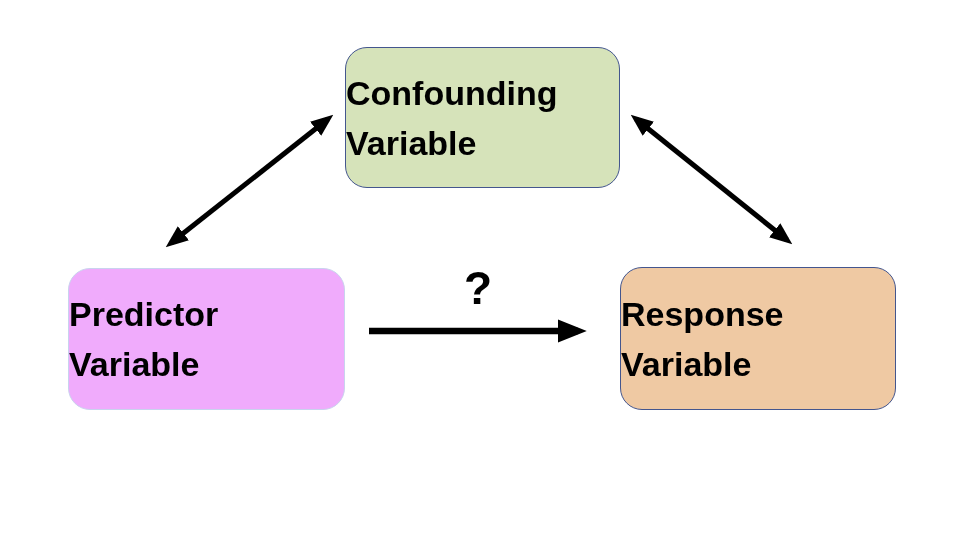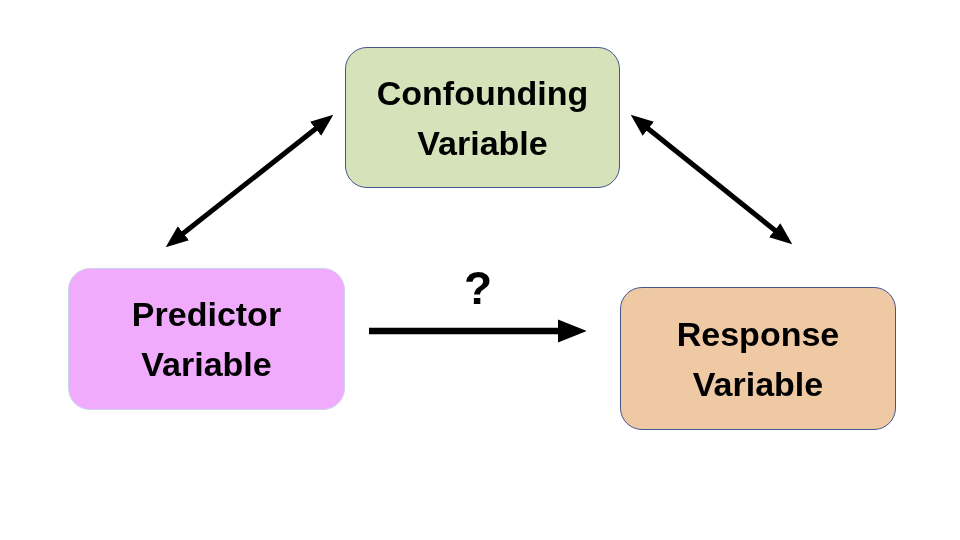--- a/index.html
+++ b/index.html
@@ -22,31 +22,31 @@
     width: 960px;
     height: 540px;
     pointer-events: none;
   }
   .node {
     position: absolute;
     box-sizing: border-box;
     border-radius: 22px;
     display: flex;
     flex-direction: column;
-    align-items: center;
+    align-items: flex-start;
     justify-content: center;
     text-align: center;
     color: #000000;
     font-weight: bold;
     font-size: 34px;
     line-height: 50px;
   }
   .node-confounding { left: 345px; top: 47px;  width: 275px; height: 141px; }
   .node-predictor   { left: 68px;  top: 268px; width: 277px; height: 142px; }
-  .node-response    { left: 620px; top: 267px; width: 276px; height: 143px; margin-top: 20px; }
+  .node-response    { left: 620px; top: 267px; width: 276px; height: 143px; }
   .edge-label {
     position: absolute;
     left: 448px;
     top: 264px;
     width: 60px;
     text-align: center;
     font-weight: bold;
     font-size: 46px;
     line-height: 48px;
     color: #000000;

